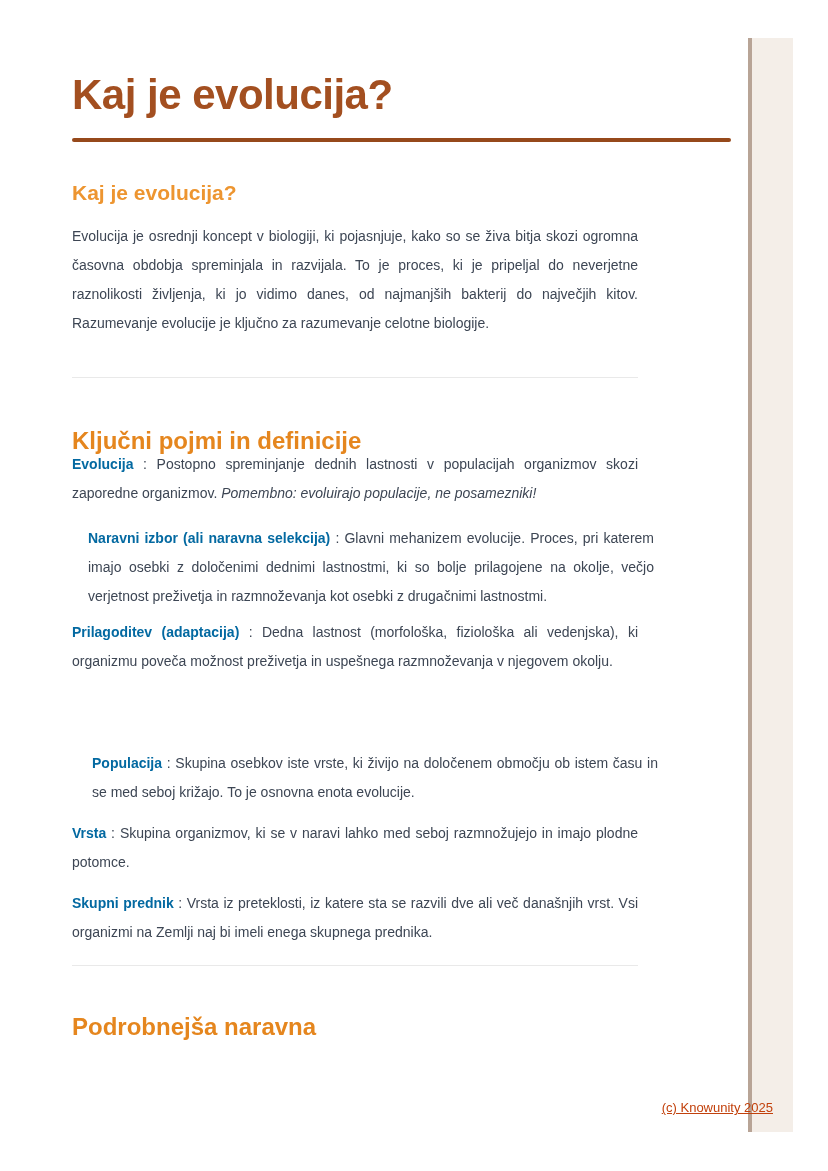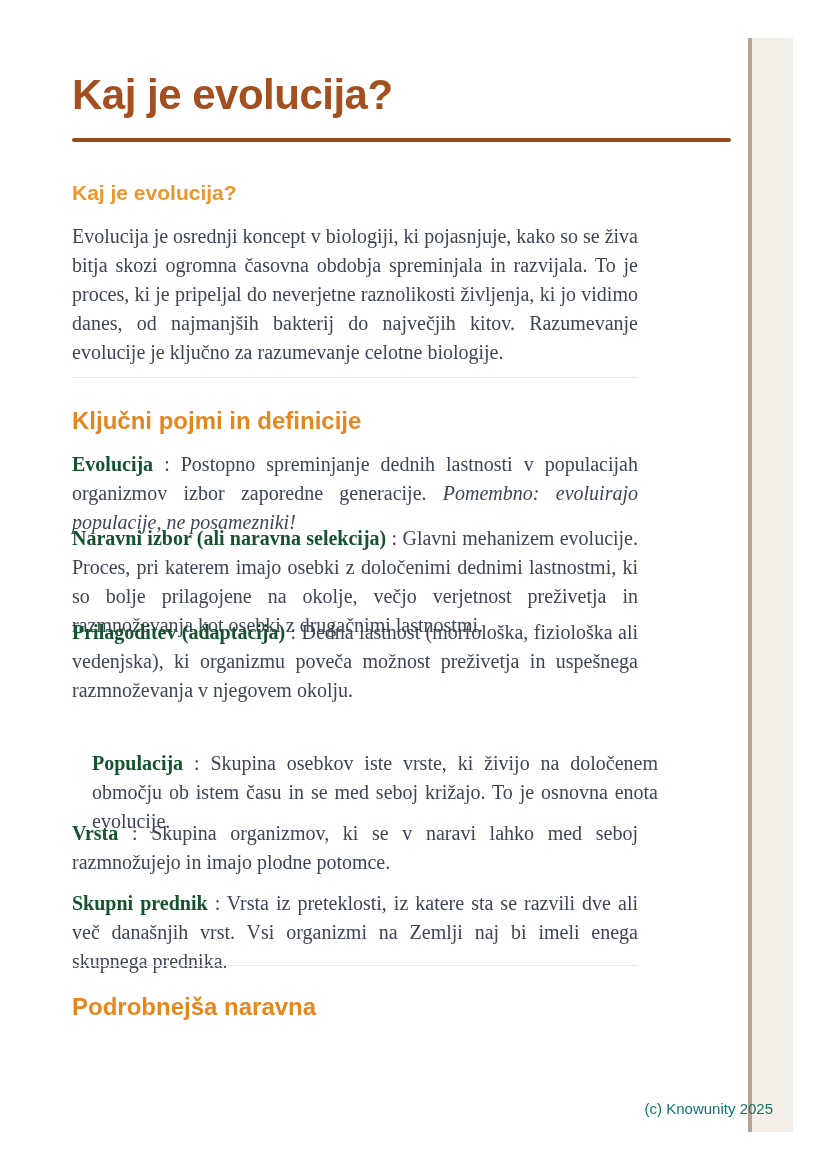--- a/index.html
+++ b/index.html
@@ -38,87 +38,88 @@
     left: 72px; top: 138px;
     width: 659px; height: 4px;
     background: #96491b;
     border-radius: 2px;
   }
   h2.block {
     font-size: 24px;
     font-weight: 700;
     color: #e5861e;
     line-height: 1.2;
+    margin-top: 20px;
   }
   h3.block {
     font-size: 21px;
     font-weight: 700;
     color: #ed9530;
     line-height: 1.2;
   }
   .h3-intro  { top: 180px; }
   .h2-terms  { top: 407px; }
   .h2-detail { top: 993px; }
   .h3-detail { top: 1050px; }
 
   p.block {
     width: 566px;
-    font-size: 20px;
+    font-size: 14px;
     line-height: 29px;
     color: #3d4654;
     text-align: justify;
-    font-family: Liberation Serif, serif;
   }
-  p.block strong { font-weight: 700; color: #14532d; }
+  p.block strong { font-weight: 700; color: #0369a1; }
   p.block em { font-style: italic; }
 
   .p-intro { top: 222px; }
   .def-0 { top: 450px; }
-  .def-1 { top: 524px; }
+  .def-1 { top: 524px; margin-left: 16px; }
   .def-2 { top: 618px; }
   .def-3 { top: 749px; margin-left: 20px; }
   .def-4 { top: 819px; }
   .def-5 { top: 889px; }
 
   .divider {
     position: absolute;
     left: 72px;
     width: 566px; height: 1px;
     background: #e9e9e9;
   }
   .divider-1 { top: 377px; }
   .divider-2 { top: 965px; }
 
   .footer {
     position: absolute;
     right: 55px; top: 1100px;
-    font-size: 15px;
-    color: #0f766e;
+    font-size: 13px;
+    color: #c2410c;
     z-index: 2;
+    text-decoration: underline;
   }
 </style>
 </head>
 <body>
 
 <div class="page">
 
   <div class="side-strip"></div>
 
   <h1 class="block">Kaj je evolucija?</h1>
   <div class="title-rule"></div>
 
   <h3 class="block h3-intro">Kaj je evolucija?</h3>
 
   <p class="block p-intro">Evolucija je osrednji koncept v biologiji, ki pojasnjuje, kako so se živa bitja skozi ogromna časovna obdobja spreminjala in razvijala. To je proces, ki je pripeljal do neverjetne raznolikosti življenja, ki jo vidimo danes, od najmanjših bakterij do največjih kitov. Razumevanje evolucije je ključno za razumevanje celotne biologije.</p>
 
   <div class="divider divider-1"></div>
 
   <h2 class="block h2-terms">Ključni pojmi in definicije</h2>
 
-  <p class="block def-0"><strong>Evolucija</strong><span> : Postopno spreminjanje dednih lastnosti v populacijah organizmov izbor zaporedne generacije. </span><em>Pomembno: evoluirajo populacije, ne posamezniki!</em></p>
+  <p class="block def-0"><strong>Evolucija</strong><span> : Postopno spreminjanje dednih lastnosti v populacijah organizmov skozi zaporedne organizmov. </span><em>Pomembno: evoluirajo populacije, ne posamezniki!</em></p>
 
   <p class="block def-1"><strong>Naravni izbor (ali naravna selekcija)</strong><span> : Glavni mehanizem evolucije. Proces, pri katerem imajo osebki z določenimi dednimi lastnostmi, ki so bolje prilagojene na okolje, večjo verjetnost preživetja in razmnoževanja kot osebki z drugačnimi lastnostmi.</span></p>
 
   <p class="block def-2"><strong>Prilagoditev (adaptacija)</strong><span> : Dedna lastnost (morfološka, fiziološka ali vedenjska), ki organizmu poveča možnost preživetja in uspešnega razmnoževanja v njegovem okolju.</span></p>
 
   <p class="block def-3"><strong>Populacija</strong><span> : Skupina osebkov iste vrste, ki živijo na določenem območju ob istem času in se med seboj križajo. To je osnovna enota evolucije.</span></p>
 
   <p class="block def-5"><strong>Skupni prednik</strong><span> : Vrsta iz preteklosti, iz katere sta se razvili dve ali več današnjih vrst. Vsi organizmi na Zemlji naj bi imeli enega skupnega prednika.</span></p>
 
   <p class="block def-4"><strong>Vrsta</strong><span> : Skupina organizmov, ki se v naravi lahko med seboj razmnožujejo in imajo plodne potomce.</span></p>

